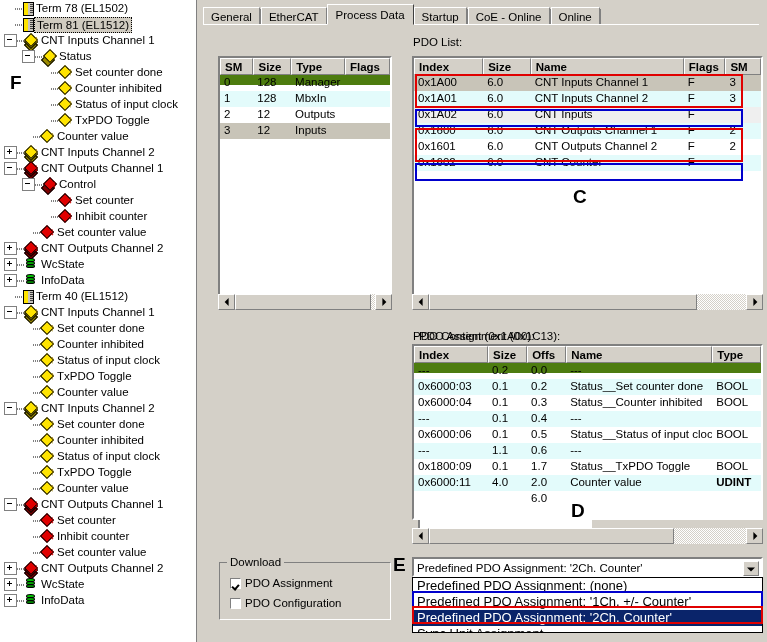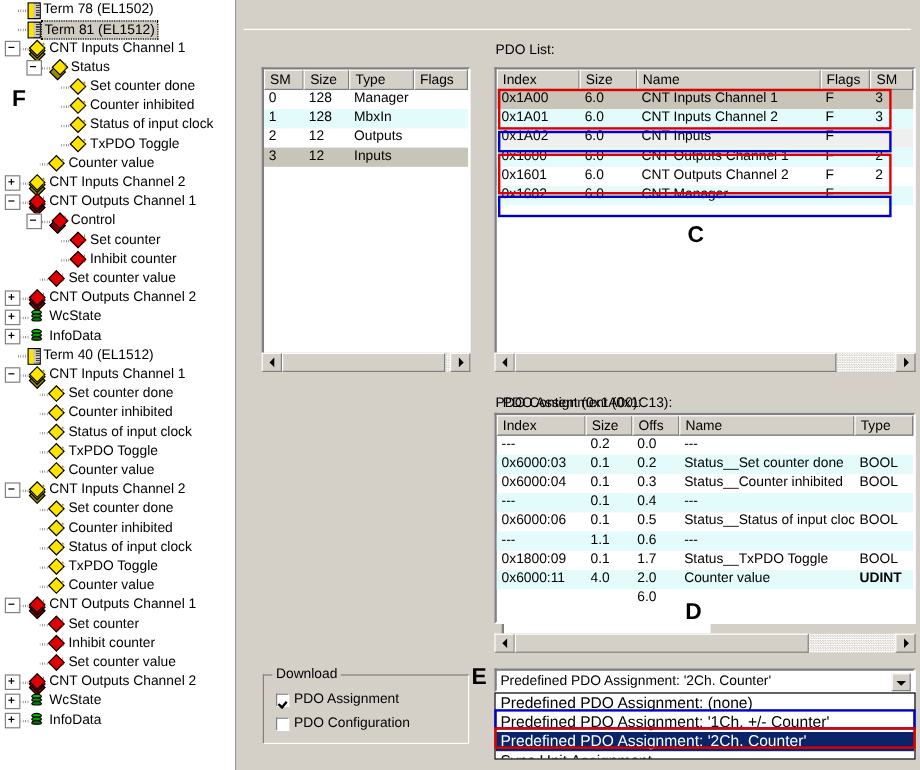--- a/index.html
+++ b/index.html
@@ -76,21 +76,21 @@
   #tabline{position:absolute;left:6px;top:24px;width:556px;height:1px;background:#fff;}
 
   
   .seclabel{position:absolute;font-size:11.5px;}
 
   
   .sunken{position:absolute;background:#fff;box-sizing:border-box;
     border:2px solid;border-color:#808080 #fff #fff #808080;}
 
   
-  .ghead{position:absolute;left:0;top:0;right:0;height:17px;background:#0f172a;display:flex;}
+  .ghead{position:absolute;left:0;top:0;right:0;height:27px;background:#4d7c0f;display:flex;font-weight:bold;}
   .ghead .hc{height:17px;line-height:16px;font-size:11.5px;padding-left:4px;box-sizing:border-box;
      background:#d4d0c8;border:1px solid;border-color:#fff #808080 #808080 #fff;overflow:hidden;white-space:nowrap;}
   .grow{position:absolute;left:0;right:0;height:16px;display:flex;font-size:11.5px;}
   .grow .gc{height:16px;line-height:15px;padding-left:4px;box-sizing:border-box;overflow:hidden;white-space:nowrap;}
   .alt{background:#e3fbfb;}
   .selrow{background:#c8c4b8;}
   .selrow2{background:#efefef;}
 
   
   .hlbox{position:absolute;box-sizing:border-box;pointer-events:none;}
@@ -201,20 +201,32 @@
         <span class="ar"></span>
       </div>
     <div class="sbbtn down" style="top:625px;">
         <span class="ar"></span>
       </div>
     <div class="sbthumb" style="left:0;top:288px;width:17px;height:246px;"></div>
   </div>
 
   <div id="rightpane">
 
+    <div id="tabstrip">
+        <div class="tab">General</div>
+        <div class="tabsep"></div>
+        <div class="tab">EtherCAT</div>
+        <div class="tab active">Process Data</div>
+        <div class="tab">Startup</div>
+        <div class="tabsep"></div>
+        <div class="tab">CoE - Online</div>
+        <div class="tabsep"></div>
+        <div class="tab">Online</div>
+        <div class="tabsep"></div>
+      </div>
     <div id="tabline"></div>
 
     <div class="seclabel" style="left:22px;top:36px;margin-top:28px;">Sync Manager:</div>
     <div class="sunken" id="smbox" style="left:21px;top:56px;width:174px;height:250px;">
         <div class="ghead">
           <div class="hc" style="width: 44px;">SM</div>
           <div class="hc" style="width: 50px;">Size</div>
           <div class="hc" style="width: 72px;">Type</div>
           <div class="hc" style="width: 60px;">Flags</div>
         </div>
@@ -296,21 +308,21 @@
         <div class="grow" style="top: 81px;">
           <div class="gc" style="width: 70px;">0x1601</div>
           <div class="gc" style="width: 48px;">6.0</div>
           <div class="gc" style="width: 155px;">CNT Outputs Channel 2</div>
           <div class="gc" style="width: 42px;">F</div>
           <div class="gc" style="width: 36px;">2</div>
         </div>
         <div class="grow alt" style="top: 97px;">
           <div class="gc" style="width: 70px;">0x1602</div>
           <div class="gc" style="width: 48px;">6.0</div>
-          <div class="gc" style="width: 155px;">CNT Manager</div>
+          <div class="gc" style="width: 155px;">CNT Counter</div>
           <div class="gc" style="width: 42px;">F</div>
           <div class="gc" style="width: 36px;"></div>
         </div>
       </div>
     <div class="hsb" style="left:215px;top:294px;width:351px;height:16px;">
       <div class="sbtrack" style="left:17px;right:17px;top:0;height:16px;"></div>
       <div class="sbbtn left" style="left:0;top:0;height:16px;">
           <span class="ar"></span>
         </div>
       <div class="sbbtn right" style="left:334px;top:0;height:16px;">

